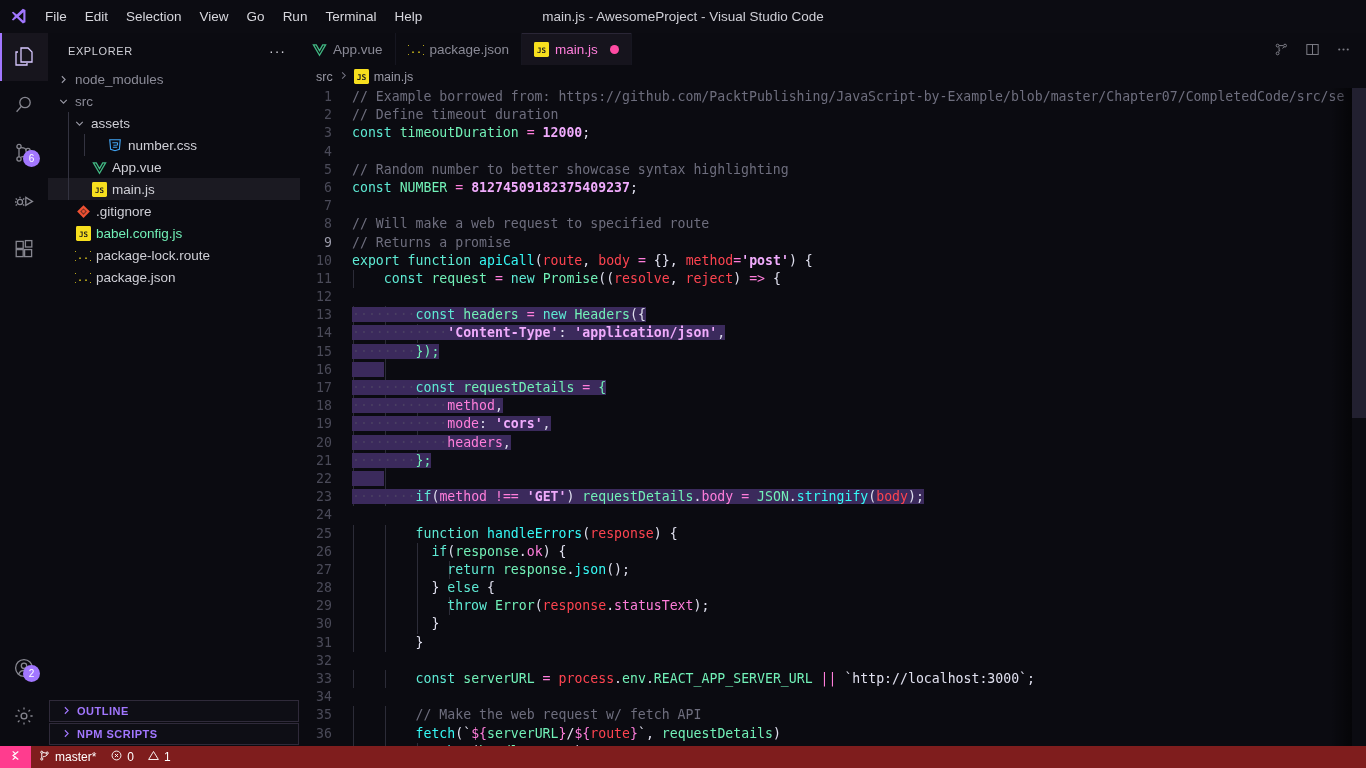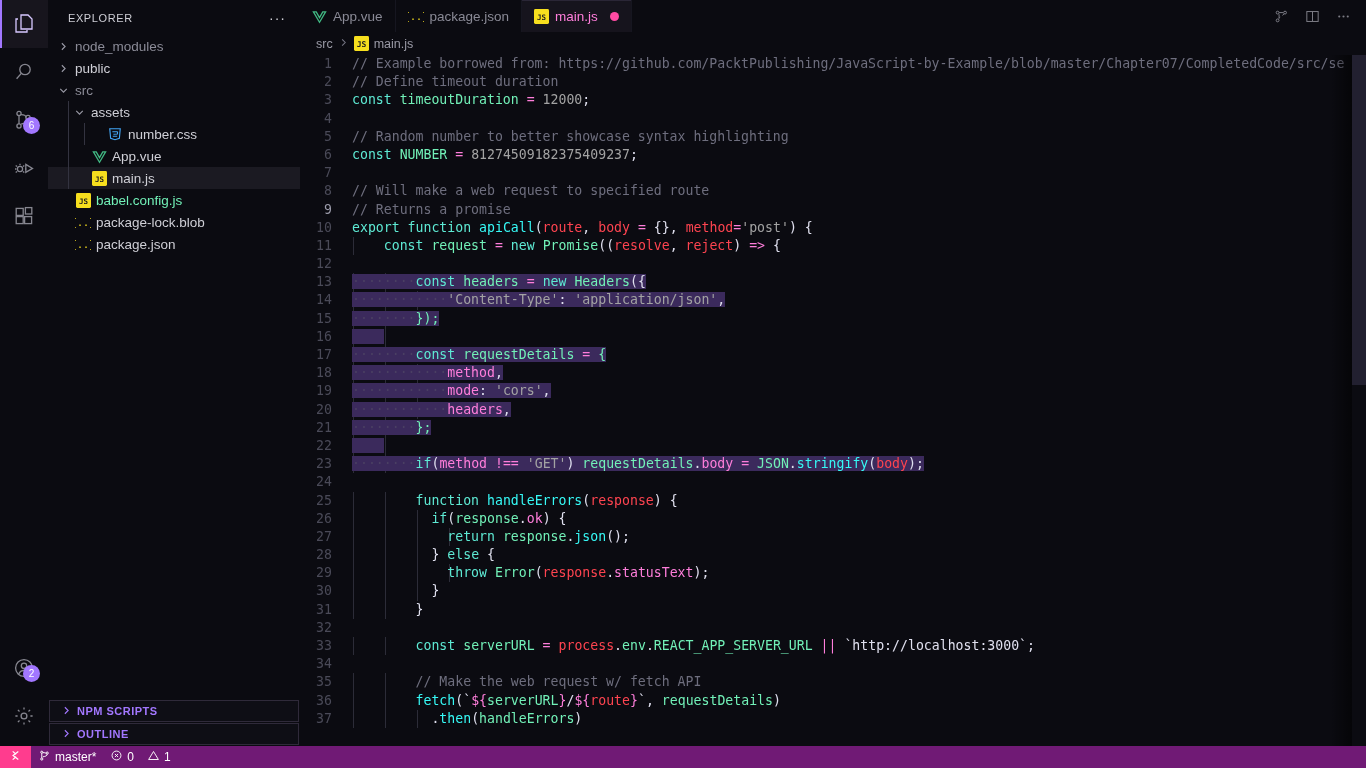--- a/index.html
+++ b/index.html
@@ -130,21 +130,21 @@
     color: #4a4a58; font-family: "DejaVu Sans Mono", monospace; font-size: 13.2px;
     user-select: none;
   }
   .ln.cur { color: #9b9baa; }
   .ctext { position: relative; flex: 1 1 auto; }
 
   
   .c  { color: #6e6e7e; }                 
   .kw2{ color: #5eead4; }                 
   .fn { color: #36f9f6; }                 
-  .str{ color: #a3a3a3; }                 
+  .str{ color: #f0abfc; font-weight: bold; }                 
   .op { color: #ff7edb; }                 
   .par{ color: #fe4450; }                
   .grn{ color: #72f1b8; }                 
   .pl { color: #e0e0ef; }
 
   .sel { background: #3b2a5c; }
   .ws { color: #4a3f63; }
 
   .indent-guide {
     position: absolute; top: 0; bottom: 0; width: 1px; background: #2c2c38;
@@ -158,35 +158,53 @@
     position: absolute; right: 0; width: 14px; background: rgba(120,110,160,0.22);
   }
   .right-shadow {
     position:absolute; top:0; bottom:0; right:14px; width:22px;
     background: linear-gradient(to left, rgba(0,0,0,0.55), rgba(0,0,0,0));
     pointer-events:none;
   }
 
   
   .statusbar {
-    height: 22px; flex: 0 0 22px; background: #701a75; display: flex; align-items: center;
+    height: 22px; flex: 0 0 22px; background: #7f1d1d; display: flex; align-items: center;
     color: #ffffff; font-size: 12px;
   }
   .sb-remote {
     background: #ff3c8e; height: 22px; display: flex; align-items: center; padding: 0 8px;
     cursor: pointer;
   }
   .sb-item { display: flex; align-items: center; gap: 4px; padding: 0 7px; height: 22px; cursor: pointer; }
   .sb-right { margin-left: auto; display: flex; align-items: center; padding-right: 4px; }
 </style>
 </head>
 <body>
 
 <div id="app">
 
+  <div class="titlebar">
+    <div class="vscode-logo">
+      <svg width="19" height="19" viewBox="0 0 24 24">
+          <path fill="#a277ff" d="M17.5 2.2 9.8 9.4 5.3 6 3.6 6.9l3.9 4.6-3.9 4.6 1.7.9 4.5-3.4 7.7 7.2 3.3-1.6V3.8l-3.3-1.6zm.6 4.3v11l-5.9-5.5 5.9-5.5z"></path>
+        </svg>
+    </div>
+    <div class="menu">
+      <div class="menu-item">File</div>
+      <div class="menu-item">Edit</div>
+      <div class="menu-item">Selection</div>
+      <div class="menu-item">View</div>
+      <div class="menu-item">Go</div>
+      <div class="menu-item">Run</div>
+      <div class="menu-item">Terminal</div>
+      <div class="menu-item">Help</div>
+    </div>
+    <div class="window-title">main.js - AwesomeProject - Visual Studio Code</div>
+  </div>
 
   <div class="body">
 
     <div class="activitybar">
       <div class="ab-top">
         <div class="ab-item active">
           <span>
             <svg width="24" height="24" viewBox="0 0 24 24" fill="none" stroke="#d7c8ff" stroke-width="1.3">
               <path d="M9 3h7l4 4v10H9z"></path>
                 <path d="M6 7H4v13h11v-2"></path>
@@ -266,28 +284,20 @@
               <span class="twisty">
                 <svg width="13" height="13" viewBox="0 0 16 16" fill="none" stroke="#9a9aa6" stroke-width="1.35">
                   <path d="M6 4l4 4-4 4"></path>
                 </svg>
               </span>
               <span class="lbl" style="color: rgb(139, 139, 151);">node_modules</span>
             </div>
             <div class="row" style="padding-left: 8px;">
               <span class="twisty">
                 <svg width="13" height="13" viewBox="0 0 16 16" fill="none" stroke="#9a9aa6" stroke-width="1.35">
-                  <path d="M6 4l4 4-4 4"></path>
-                </svg>
-              </span>
-              <span class="lbl" style="color: rgb(207, 207, 214);">public</span>
-            </div>
-            <div class="row" style="padding-left: 8px;">
-              <span class="twisty">
-                <svg width="13" height="13" viewBox="0 0 16 16" fill="none" stroke="#9a9aa6" stroke-width="1.35">
                   <path d="M4 6l4 4 4-4"></path>
                 </svg>
               </span>
               <span class="lbl" style="color: rgb(139, 139, 151);">src</span>
             </div>
             <div class="row" style="padding-left: 24px;">
               <span class="guide" style="left: 20px;"></span>
               <span class="twisty">
                 <svg width="13" height="13" viewBox="0 0 16 16" fill="none" stroke="#9a9aa6" stroke-width="1.35">
                   <path d="M4 6l4 4 4-4"></path>
@@ -325,63 +335,74 @@
                   <rect width="16" height="16" rx="1.5" fill="#f7df1e"></rect>
                   <text x="8" y="12" font-family="DejaVu Sans Mono, monospace" font-size="8" font-weight="bold" fill="#1d1d1d" text-anchor="middle">JS</text>
                 </svg>
               </span>
               <span class="lbl" style="color: rgb(207, 207, 214);">main.js</span>
             </div>
             <div class="row" style="padding-left: 8px;">
               <span class="twisty"></span>
               <span class="ficon">
                 <svg width="15" height="15" viewBox="0 0 16 16">
+                  <path d="M8 1.2 14.8 8 8 14.8 1.2 8z" fill="#f05133"></path>
+                  <path d="M8 4.4 11.6 8 8 11.6 4.4 8z" fill="#1a1a1a" opacity=".55"></path>
+                  <circle cx="8" cy="8" r="1.5" fill="#f05133"></circle>
+                </svg>
+              </span>
+              <span class="lbl" style="color: rgb(207, 207, 214);">.gitignore</span>
+            </div>
+            <div class="row" style="padding-left: 8px;">
+              <span class="twisty"></span>
+              <span class="ficon">
+                <svg width="15" height="15" viewBox="0 0 16 16">
                   <rect width="16" height="16" rx="1.5" fill="#f7df1e"></rect>
                   <text x="8" y="12" font-family="DejaVu Sans Mono, monospace" font-size="8" font-weight="bold" fill="#1d1d1d" text-anchor="middle">JS</text>
                 </svg>
               </span>
               <span class="lbl" style="color: rgb(114, 241, 184);">babel.config.js</span>
             </div>
             <div class="row" style="padding-left: 8px;">
               <span class="twisty"></span>
               <span class="ficon">
                 <svg width="16" height="16" viewBox="0 0 16 16">
                   <text x="8" y="12" font-family="DejaVu Sans Mono, monospace" font-size="10" fill="#f7df1e" text-anchor="middle">{..}</text>
                 </svg>
               </span>
-              <span class="lbl" style="color: rgb(207, 207, 214);">package-lock.blob</span>
+              <span class="lbl" style="color: rgb(207, 207, 214);">package-lock.route</span>
             </div>
             <div class="row" style="padding-left: 8px;">
               <span class="twisty"></span>
               <span class="ficon">
                 <svg width="16" height="16" viewBox="0 0 16 16">
                   <text x="8" y="12" font-family="DejaVu Sans Mono, monospace" font-size="10" fill="#f7df1e" text-anchor="middle">{..}</text>
                 </svg>
               </span>
               <span class="lbl" style="color: rgb(207, 207, 214);">package.json</span>
             </div>
           </div>
       </div>
 
       <div class="sb-panels">
         <div class="panel-head">
           <span>
             <svg width="13" height="13" viewBox="0 0 16 16" fill="none" stroke="#a277ff" stroke-width="1.4">
                 <path d="M6 4l4 4-4 4"></path>
               </svg>
           </span>
-          <span>NPM SCRIPTS</span>
+          <span>OUTLINE</span>
         </div>
         <div class="panel-head">
           <span>
             <svg width="13" height="13" viewBox="0 0 16 16" fill="none" stroke="#a277ff" stroke-width="1.4">
                 <path d="M6 4l4 4-4 4"></path>
               </svg>
           </span>
-          <span>OUTLINE</span>
+          <span>NPM SCRIPTS</span>
         </div>
       </div>
     </div>
 
     <div class="editor-group">
 
       <div class="tabs-bar">
         <div class="tabs" id="tabs">
             <div class="tab">
               <span style="display: inline-flex; align-items: center;">

